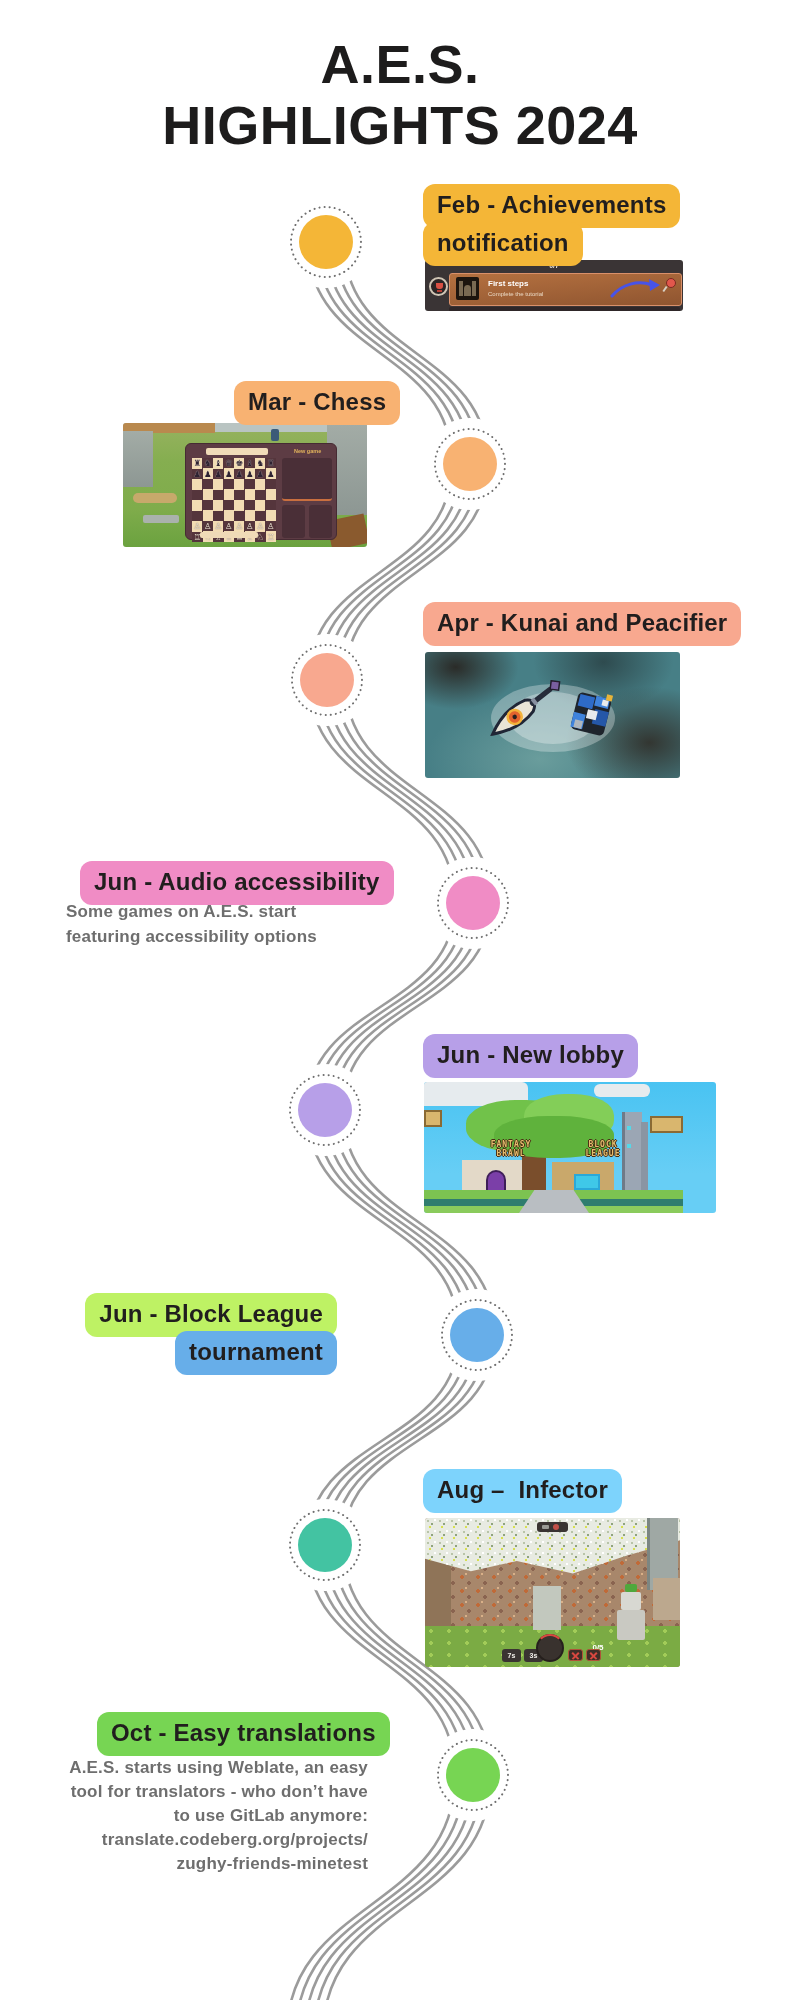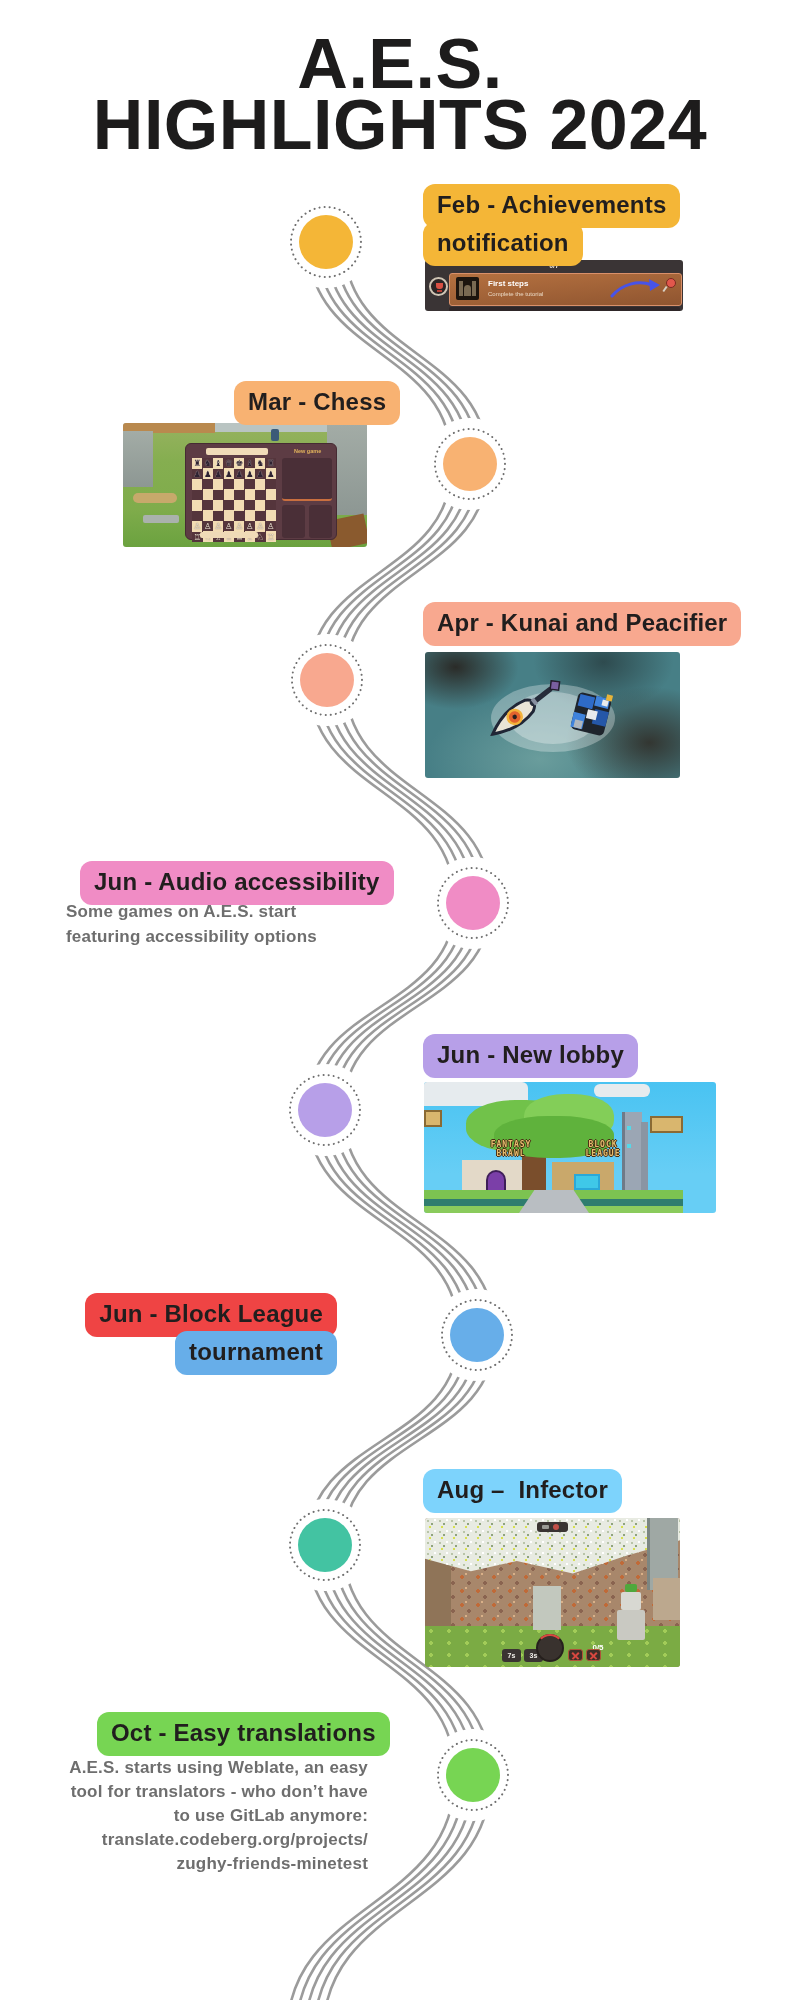--- a/index.html
+++ b/index.html
@@ -2,21 +2,21 @@
 <html><head>
 <meta charset="utf-8">
 <style>
   html,body{margin:0;padding:0;background:#fff;}
   #canvas{position:relative;width:800px;height:2000px;background:#fff;overflow:hidden;
           font-family:"Liberation Sans",sans-serif;}
   #timeline-svg{position:absolute;left:0;top:0;z-index:0;}
 
   
   .title{position:absolute;top:34px;left:0;width:800px;text-align:center;z-index:2;
-         font-weight:800;font-size:70px;line-height:61px;color:#1D1C1C;letter-spacing:.5px;}
+         font-weight:800;font-size:54px;line-height:61px;color:#1D1C1C;letter-spacing:.5px;}
 
   
   .bubble{position:absolute;display:flex;flex-direction:column;align-items:flex-start;z-index:3;
           font-weight:800;font-size:24px;color:#211E1E;letter-spacing:.2px;}
   .bubble.align-right{align-items:flex-end;}
   .bubble span{display:block;padding:7px 14px 9px;border-radius:12px;white-space:pre;}
   .bubble span + span{margin-top:-6px;}
 
   .subtext{position:absolute;z-index:3;font-weight:700;font-size:17px;line-height:25px;
            color:#6E6E6E;letter-spacing:.2px;}
@@ -305,21 +305,21 @@
       <div>BLOCK</div>
       <div>LEAGUE</div>
     </div>
     <div class="abs" style="left:0;top:108px;width:259px;height:12px;background:#7CC351;"></div>
     <div class="abs" style="left:0;top:117px;width:259px;height:9px;background:#2F7D6E;"></div>
     <div class="abs" style="left:0;top:124px;width:259px;height:7px;background:#8ACB5C;"></div>
     <div class="abs" style="left:95px;top:108px;width:70px;height:23px;background:#B9BEC2;clip-path:polygon(22% 0,78% 0,100% 100%,0 100%);"></div>
   </div>
 
   <div class="bubble align-right" style="right:463px;top:1293px;">
-    <span style="background:#ef4444">Jun - Block League</span>
+    <span style="background:#bef264">Jun - Block League</span>
     <span style="background:#67AEE9">tournament</span>
   </div>
 
   <div class="bubble" style="left:423px;top:1469px;">
     <span style="background:#7dd3fc">Aug –  Infector</span>
   </div>
   <div class="media m-inf" style="left:425px;top:1518px;width:255px;height:149px;">
     <div class="abs inf-terrain"></div>
     <div class="abs" style="left:0;top:30px;width:26px;height:85px;background:#8F7458;"></div>
     <div class="abs inf-canopy"></div>

